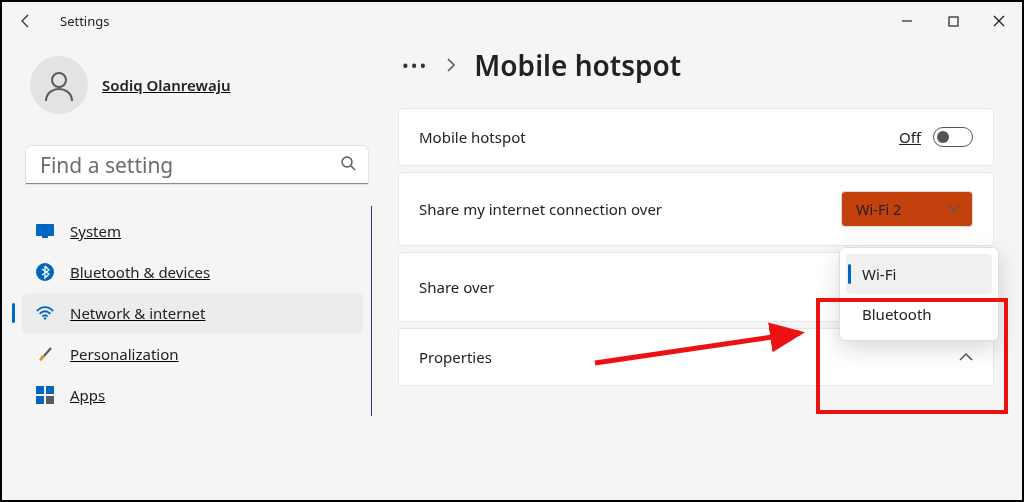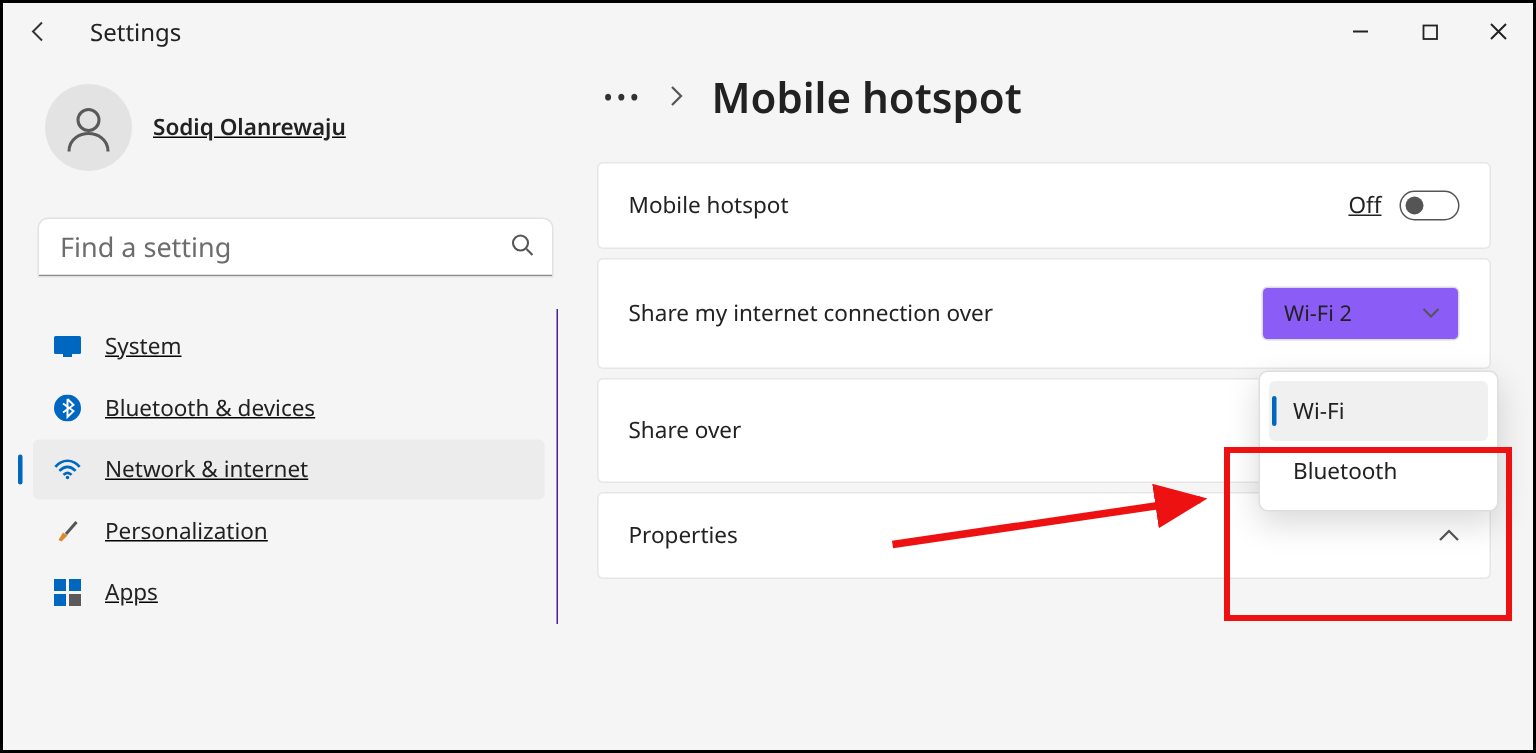--- a/index.html
+++ b/index.html
@@ -2,37 +2,37 @@
 <html><head>
 <meta charset="utf-8">
 <style>
   * { box-sizing: border-box; margin: 0; padding: 0; font-family: "Segoe UI", system-ui, sans-serif; }
   html, body { width: 1024px; height: 502px; overflow: hidden; }
   body { background: #f5f5f5; border: 2px solid #000; position: relative; }
 
   
   .titlebar { display: flex; align-items: center; height: 38px; padding: 0 0 0 8px; }
   .titlebar .back { width: 32px; height: 32px; display: flex; align-items: center; justify-content: center; cursor: pointer; }
-  .titlebar .title { font-size: 16px; margin-left: 18px; color: #222; }
+  .titlebar .title { font-size: 13px; margin-left: 18px; color: #222; }
   .winbtns { margin-left: auto; display: flex; }
   .winbtns .btn { width: 46px; height: 30px; display: flex; align-items: center; justify-content: center; cursor: pointer; }
 
   
   .layout { display: flex; height: calc(100% - 38px); }
   .sidebar { width: 382px; padding: 12px 0 0 20px; display: flex; flex-direction: column; text-decoration: underline; }
   .content { flex: 1; padding: 0 28px 0 14px; }
 
   
   .profile { display: flex; align-items: center; gap: 14px; padding: 4px 0 14px 8px; }
   .avatar { width: 58px; height: 58px; border-radius: 50%; background: #e3e3e3; display: flex; align-items: center; justify-content: center; }
   .profile-name { font-size: 15px; font-weight: 600; color: #222; }
 
   
   .search-wrap { width: 342px; margin: 18px 0 22px 4px; position: relative; }
-  .search { width: 100%; height: 38px; border: none; border-bottom: 1.5px solid #8a8a8a; background: #fff; border-radius: 6px 6px 0 0; padding: 0 40px 0 14px; font-size: 18px; color: #666; outline: none; box-shadow: 0 0 0 1px #e2e2e2; }
+  .search { width: 100%; height: 38px; border: none; border-bottom: 1.5px solid #8a8a8a; background: #fff; border-radius: 6px 6px 0 0; padding: 0 40px 0 14px; font-size: 21px; color: #666; outline: none; box-shadow: 0 0 0 1px #e2e2e2; }
   .search::placeholder { color: #6c6c6c; }
   .search-icon { position: absolute; right: 12px; top: 50%; transform: translateY(-50%); }
 
   
   .nav { position: relative; border-right: 1px solid #4c1d95; margin-right: 12px; padding-top: 4px; }
   .nav-item { display: flex; align-items: center; gap: 16px; height: 40px; padding: 0 0 0 14px; font-size: 15px; color: #222; cursor: pointer; border-radius: 4px; margin: 1px 8px 1px 0; position: relative; }
   .nav-item.selected { background: #ececec; }
   .accent-bar { position: absolute; left: -10px; top: 10px; bottom: 10px; width: 3px; background: #0067c0; border-radius: 2px; }
   .nav-icon { width: 18px; height: 18px; display: flex; align-items: center; justify-content: center; }
 
@@ -41,21 +41,21 @@
   .crumb-title { font-size: 28px; font-weight: 600; color: #222; }
   .crumb-dots { font-size: 18px; letter-spacing: 2px; color: #333; cursor: pointer; }
   .crumb-sep { font-size: 18px; color: #555; }
 
   
   .card { background: #fff; border: 1px solid #e6e6e6; border-radius: 4px; padding: 18px 20px; margin-bottom: 6px; display: flex; align-items: center; justify-content: space-between; font-size: 15px; color: #222; position: relative; }
   .toggle-off { display: flex; align-items: center; gap: 12px; text-decoration: underline; }
   .toggle { width: 40px; height: 20px; border-radius: 10px; border: 1.2px solid #555; position: relative; cursor: pointer; }
   .toggle .knob { position: absolute; left: 3px; top: 3px; width: 12px; height: 12px; border-radius: 50%; background: #555; }
 
-  .select { display: flex; align-items: center; gap: 40px; border: 1px solid #dcdcdc; border-radius: 4px; padding: 7px 12px 7px 14px; font-size: 14.5px; cursor: pointer; min-width: 132px; justify-content: space-between; background: #8b5cf6; }
+  .select { display: flex; align-items: center; gap: 40px; border: 1px solid #dcdcdc; border-radius: 4px; padding: 7px 12px 7px 14px; font-size: 14.5px; cursor: pointer; min-width: 132px; justify-content: space-between; background: #c2410c; }
 
   
   .card.shareover { height: 70px; }
   .dropdown { position: absolute; right: -6px; top: -6px; width: 160px; background: #fff; border: 1px solid #dedede; border-radius: 6px; box-shadow: 0 8px 22px rgba(0,0,0,0.15); padding: 6px 6px; z-index: 5; }
   .dd-item { padding: 10px 12px 10px 16px; font-size: 15px; border-radius: 4px; cursor: pointer; position: relative; }
   .dd-item.sel { background: #f0f0f0; }
   .dd-item.sel::before { content:""; position:absolute; left:2px; top:10px; bottom:10px; width:3px; background:#0067c0; border-radius:2px; }
 
   .redbox { position: absolute; right: 14px; top: 296px; width: 192px; height: 116px; border: 4px solid #e11; z-index: 10; pointer-events: none; }
   .arrow { position: absolute; z-index:9; pointer-events:none; }

